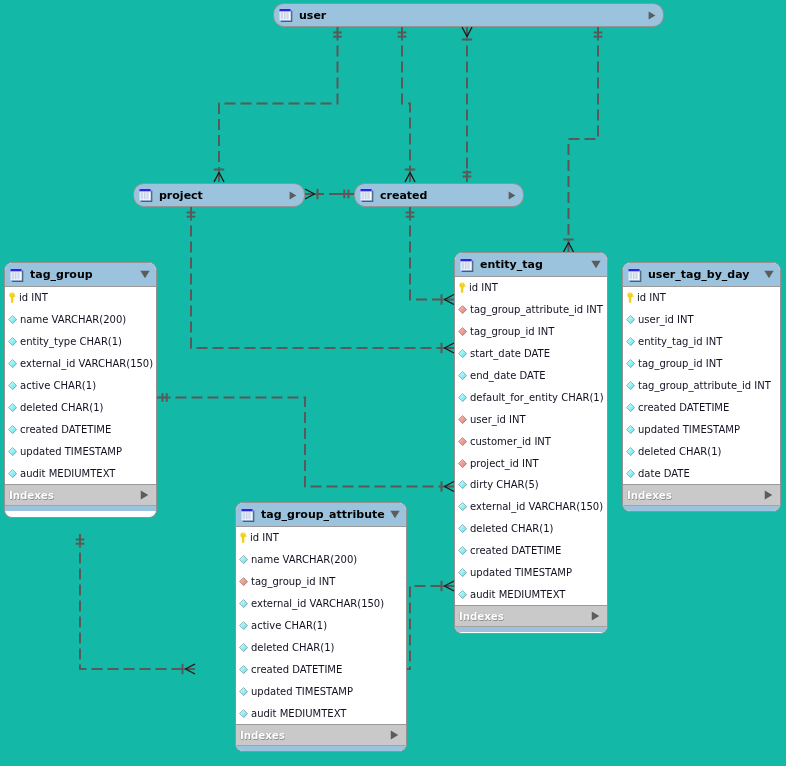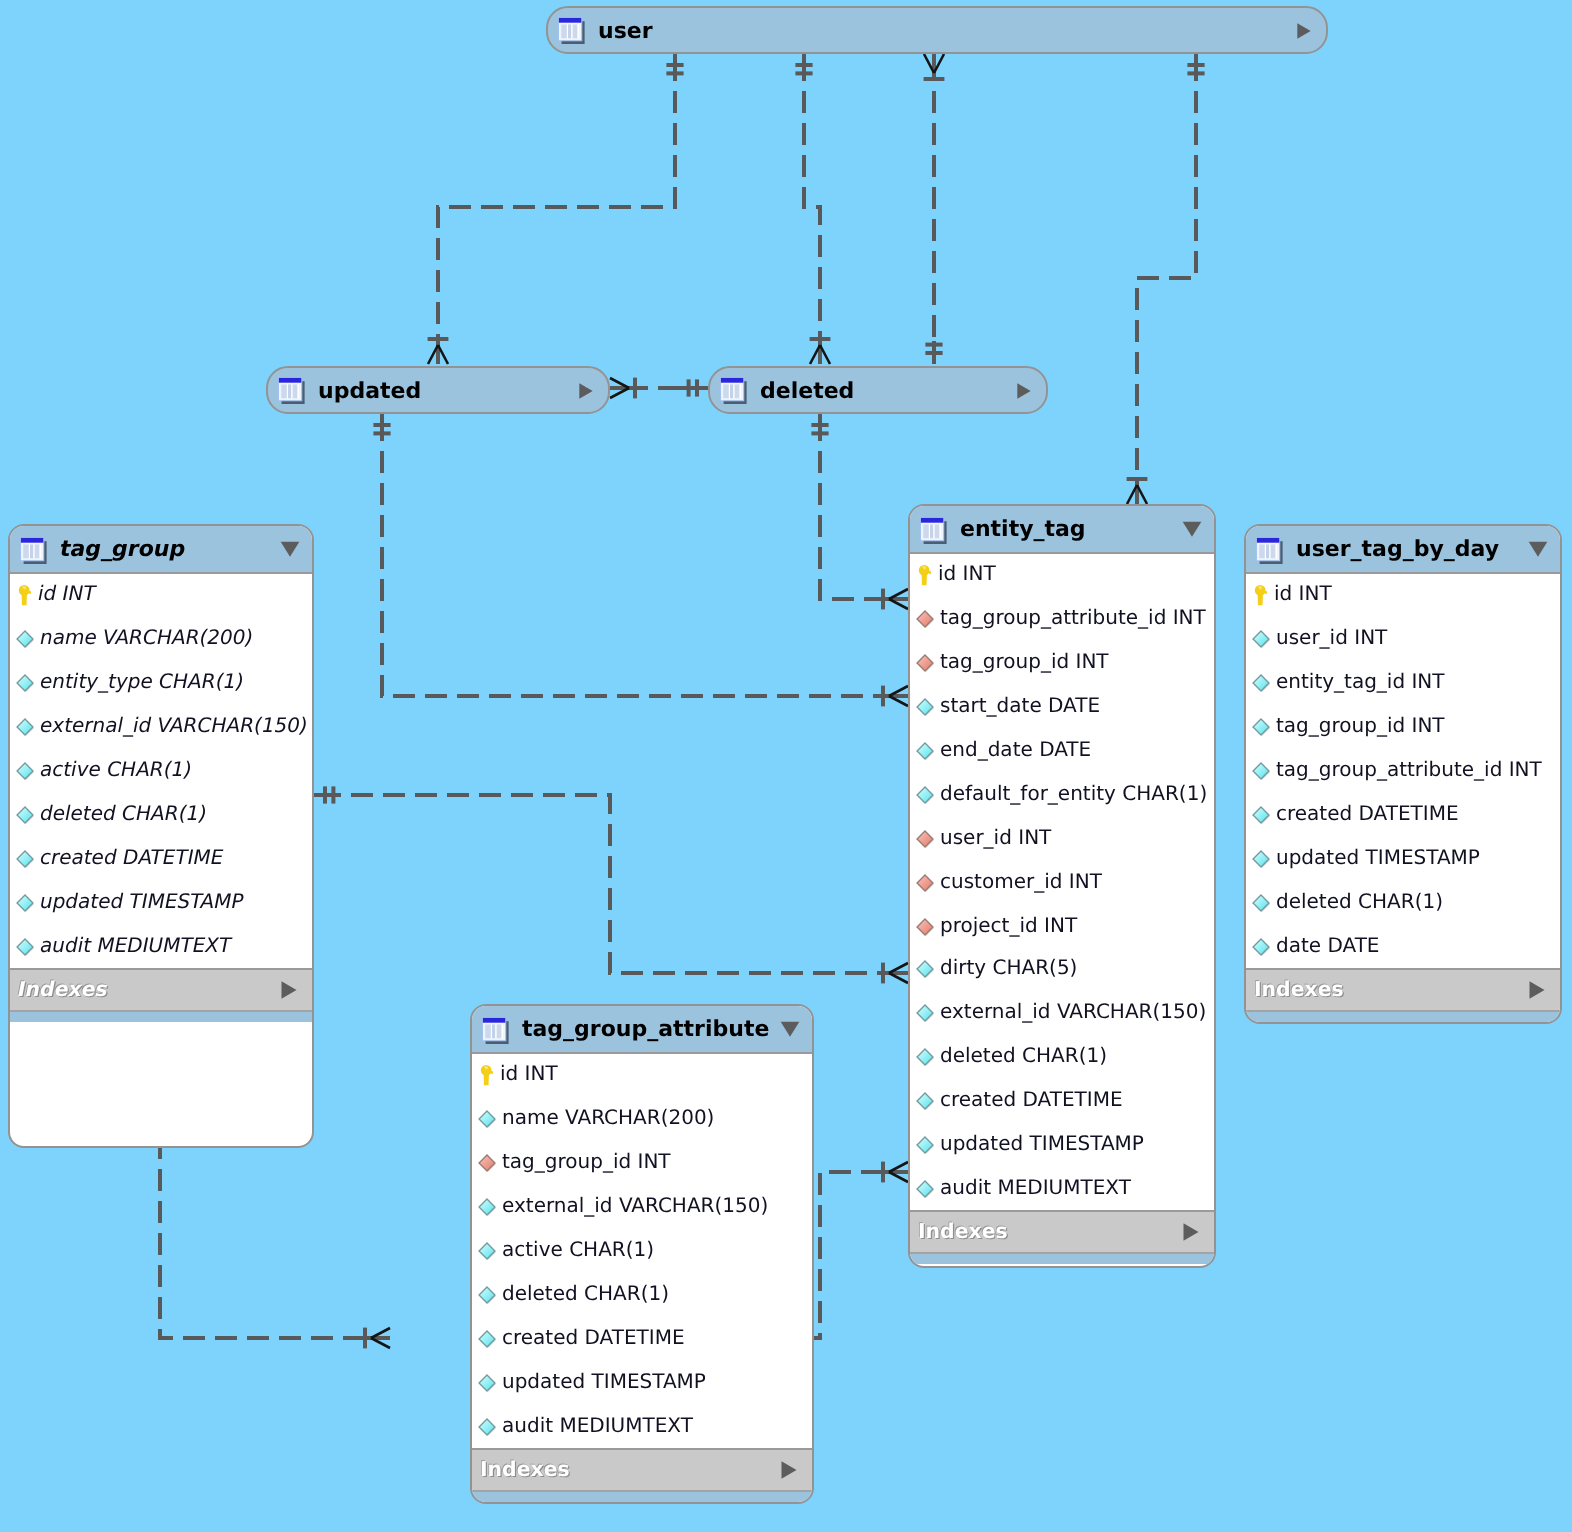--- a/index.html
+++ b/index.html
@@ -1,18 +1,18 @@
 <!DOCTYPE html>
 <html><head>
 <meta charset="utf-8">
 <title>ERD</title>
 <style>
   html,body{margin:0;padding:0;background:#ffffff;}
   body{width:786px;height:766px;font-family:"DejaVu Sans",sans-serif;overflow:hidden;}
-  #canvas{position:relative;width:786px;height:766px;background:#7dd3fc;}
+  #canvas{position:relative;width:786px;height:766px;background:#14b8a6;}
   svg.links{position:absolute;left:0;top:0;width:786px;height:766px;}
   svg.ic{display:block;}
   .tbl{position:absolute;box-sizing:border-box;border:1px solid #939393;border-radius:8px;background:#fff;overflow:hidden;}
   .hdr{height:24px;background:#9cc3de;border-bottom:1px solid #9a9a9a;display:flex;align-items:center;padding:0 6px 0 5px;box-sizing:border-box;}
   .hdr .ttl{font-weight:bold;font-size:11px;color:#000;flex:1;margin-left:6px;white-space:nowrap;}
   .rows{background:#fff;}
   .row{height:21.9px;display:flex;align-items:center;padding-left:3px;box-sizing:border-box;font-size:10px;color:#111122;white-space:nowrap;}
   .row .lbl{margin-left:3px;}
   .ico{display:flex;align-items:center;}
   .idx{height:21px;background:#c9c9c9;border-top:1px solid #9a9a9a;display:flex;align-items:center;padding:0 7px 0 4px;box-sizing:border-box;}
@@ -202,41 +202,41 @@
           <use href="#triangle-right-icon"></use>
         </svg>
       </span>
     </div>
 <div class="ctbl" style="left:133px;top:183px;width:172px;height:24px;">
       <span class="ico">
         <svg class="ic" width="14" height="14" viewBox="0 0 14 14">
           <use href="#table-icon"></use>
         </svg>
       </span>
-      <span class="ttl">updated</span>
+      <span class="ttl">project</span>
       <span class="exp">
         <svg class="ic" width="8" height="9" viewBox="0 0 11 12">
           <use href="#triangle-right-icon"></use>
         </svg>
       </span>
     </div>
 <div class="ctbl" style="left:354px;top:183px;width:170px;height:24px;">
       <span class="ico">
         <svg class="ic" width="14" height="14" viewBox="0 0 14 14">
           <use href="#table-icon"></use>
         </svg>
       </span>
-      <span class="ttl">deleted</span>
+      <span class="ttl">created</span>
       <span class="exp">
         <svg class="ic" width="8" height="9" viewBox="0 0 11 12">
           <use href="#triangle-right-icon"></use>
         </svg>
       </span>
     </div>
-<div class="tbl" style="left:4px;top:262px;width:153px;height:312px;font-style:italic;">
+<div class="tbl" style="left:4px;top:262px;width:153px;height:256px;">
 <div class="hdr">
         <span class="ico">
           <svg class="ic" width="14" height="14" viewBox="0 0 14 14">
             <use href="#table-icon"></use>
           </svg>
         </span>
         <span class="ttl">tag_group</span>
         <span class="exp">
           <svg class="ic" width="10" height="9" viewBox="0 0 12 10">
             <use href="#triangle-down-icon"></use>

